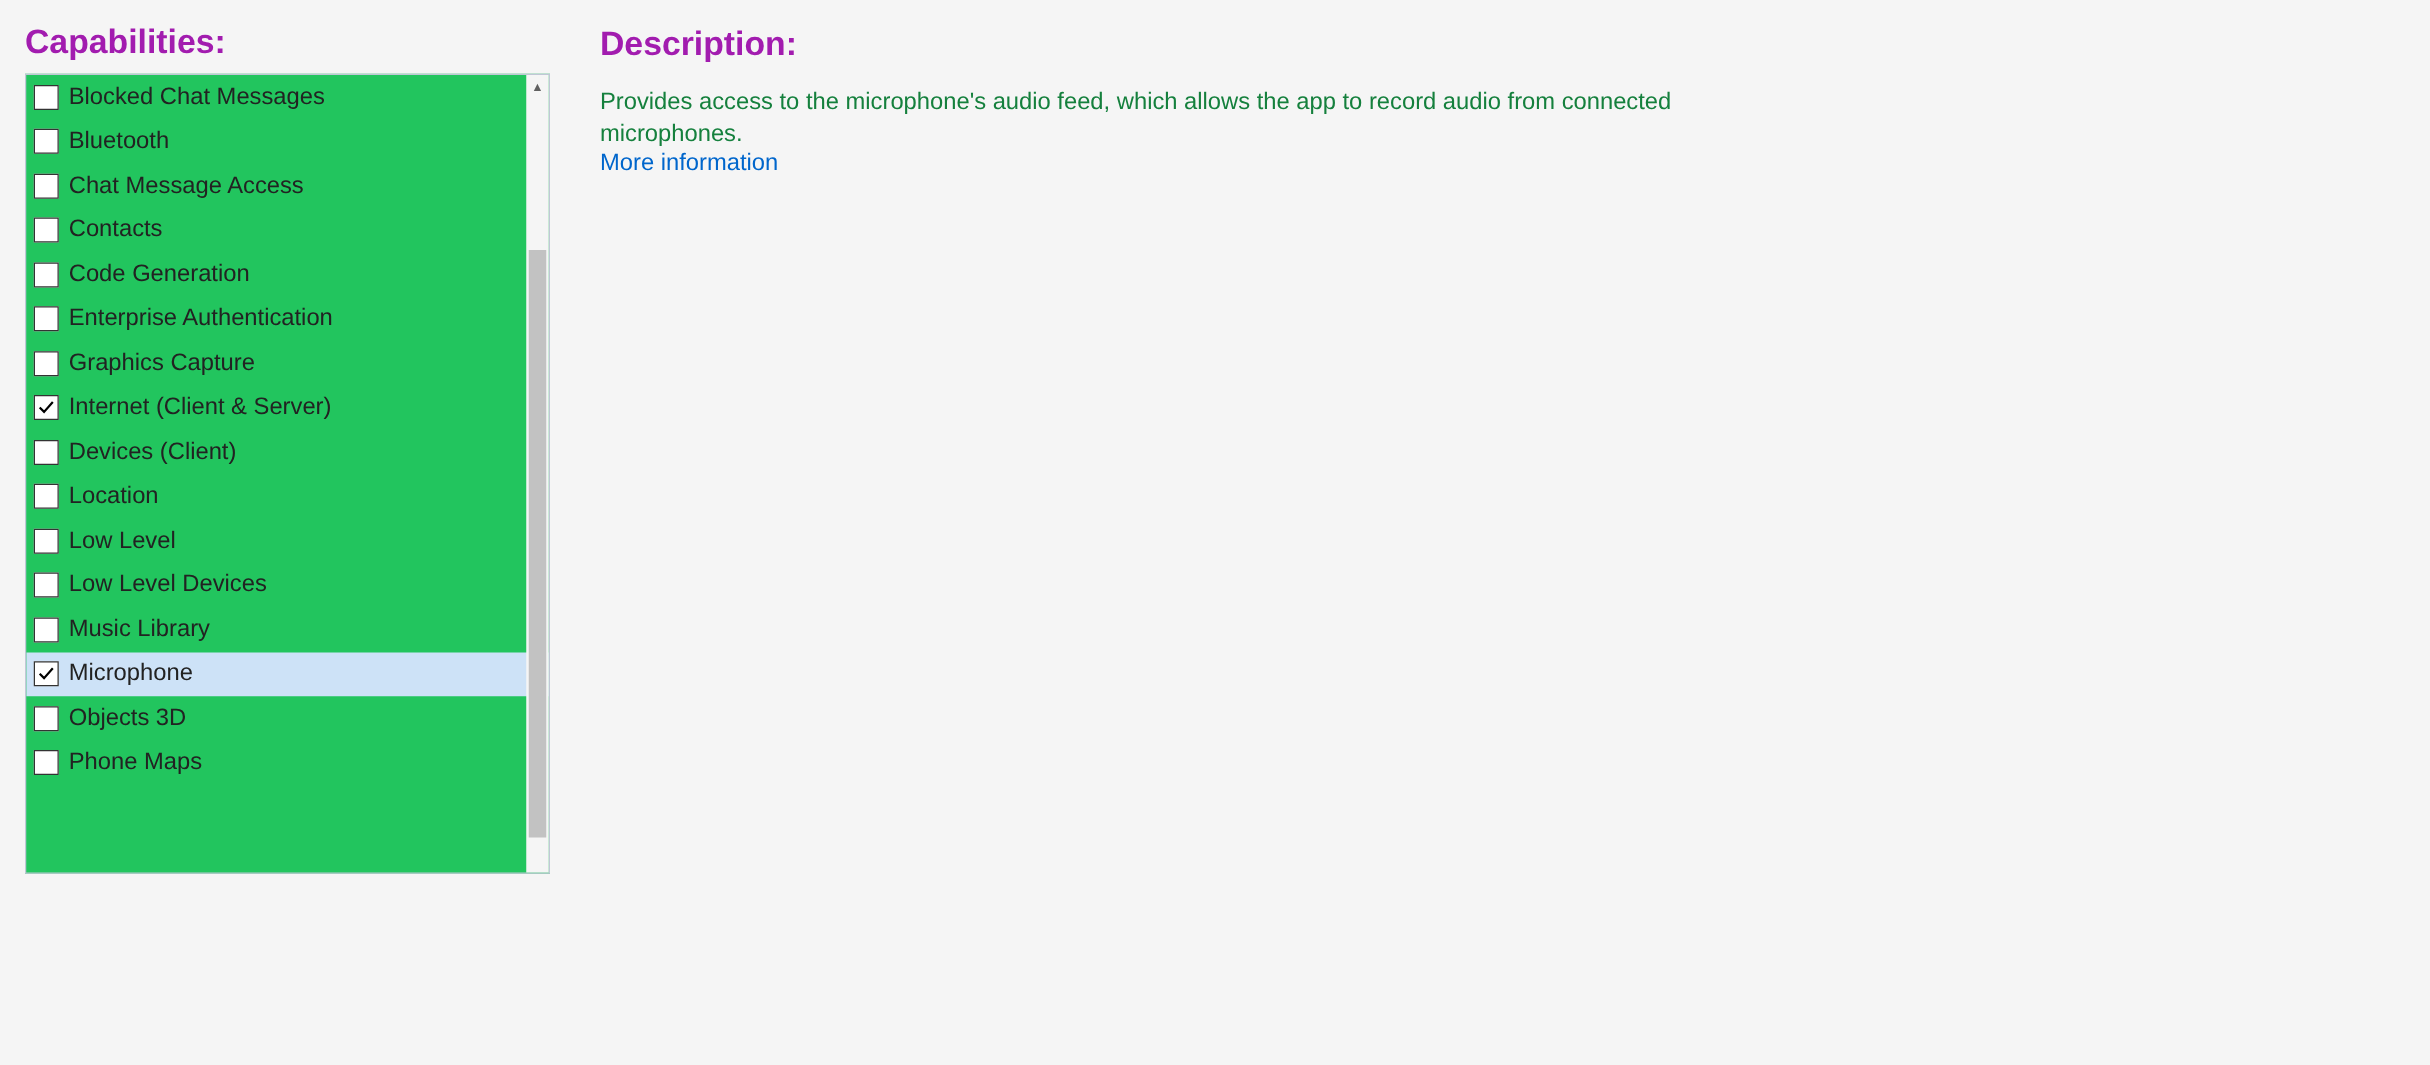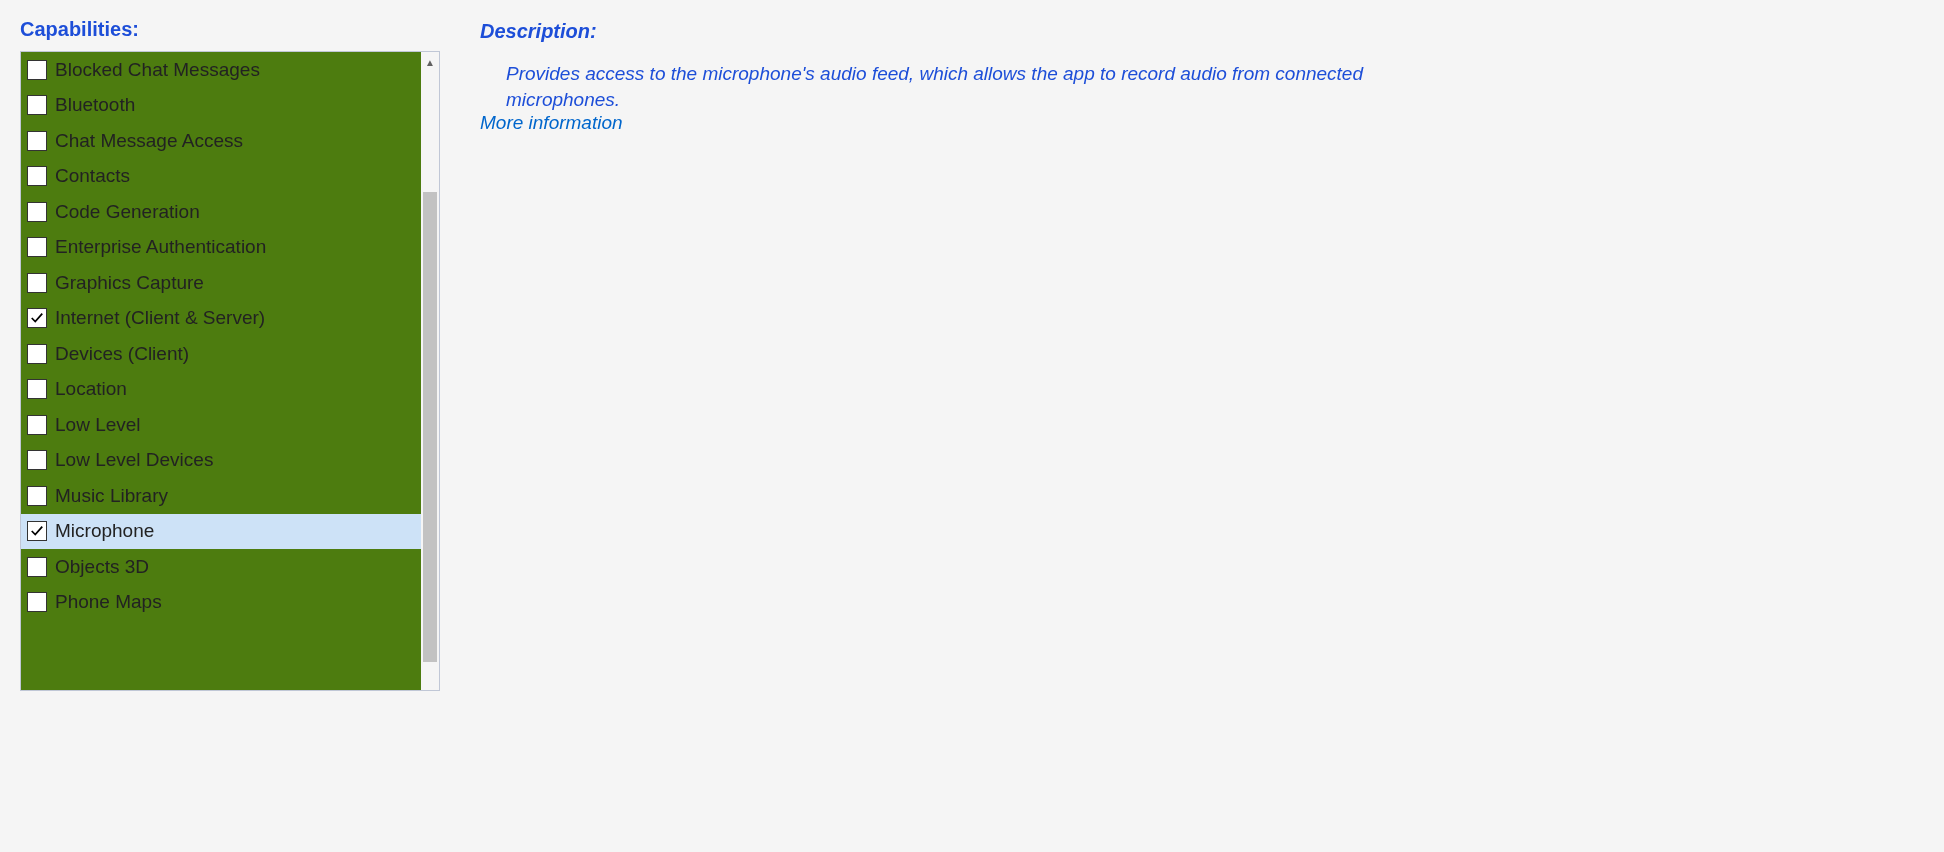--- a/index.html
+++ b/index.html
@@ -7,30 +7,30 @@
       font-family: "Segoe UI", Tahoma, sans-serif;
       background: #f5f5f5;
       width: 1944px;
       height: 852px;
       overflow: hidden;
       display: flex;
       padding: 18px 20px;
       gap: 40px;
     }
     .left-pane { width: 420px; display: flex; flex-direction: column; }
-    .right-pane { flex: 1; display: flex; flex-direction: column; padding-top: 2px; font-style: italic; }
+    .right-pane { flex: 1; display: flex; flex-direction: column; padding-top: 2px; }
     .section-heading {
-      font-size: 20px;
+      font-size: 27px;
       font-weight: 700;
-      color: #1d4ed8;
+      color: #a21caf;
       margin-bottom: 10px;
     }
     .listbox {
       border: 1px solid #c0c7d6;
-      background: #4d7c0f;
+      background: #22c55e;
       height: 640px;
       display: flex;
       flex-direction: column;
       position: relative;
     }
     .list-content { flex: 1; overflow: hidden; }
     .list-item {
       display: flex;
       align-items: center;
       height: 35.5px;
@@ -78,25 +78,24 @@
     .scroll-track { flex: 1; position: relative; }
     .scroll-thumb {
       position: absolute;
       left: 2px; right: 2px;
       top: 120px;
       height: 470px;
       background: #c2c2c2;
     }
     .desc-text {
       font-size: 19px;
-      color: #1d4ed8;
+      color: #15803d;
       line-height: 1.35;
       max-width: 900px;
       margin-top: 8px;
-      margin-left: 26px;
     }
     .link {
       display: inline-block;
       font-size: 19px;
       color: #0066cc;
       cursor: pointer;
     }
   </style>
 </head>
 <body>

